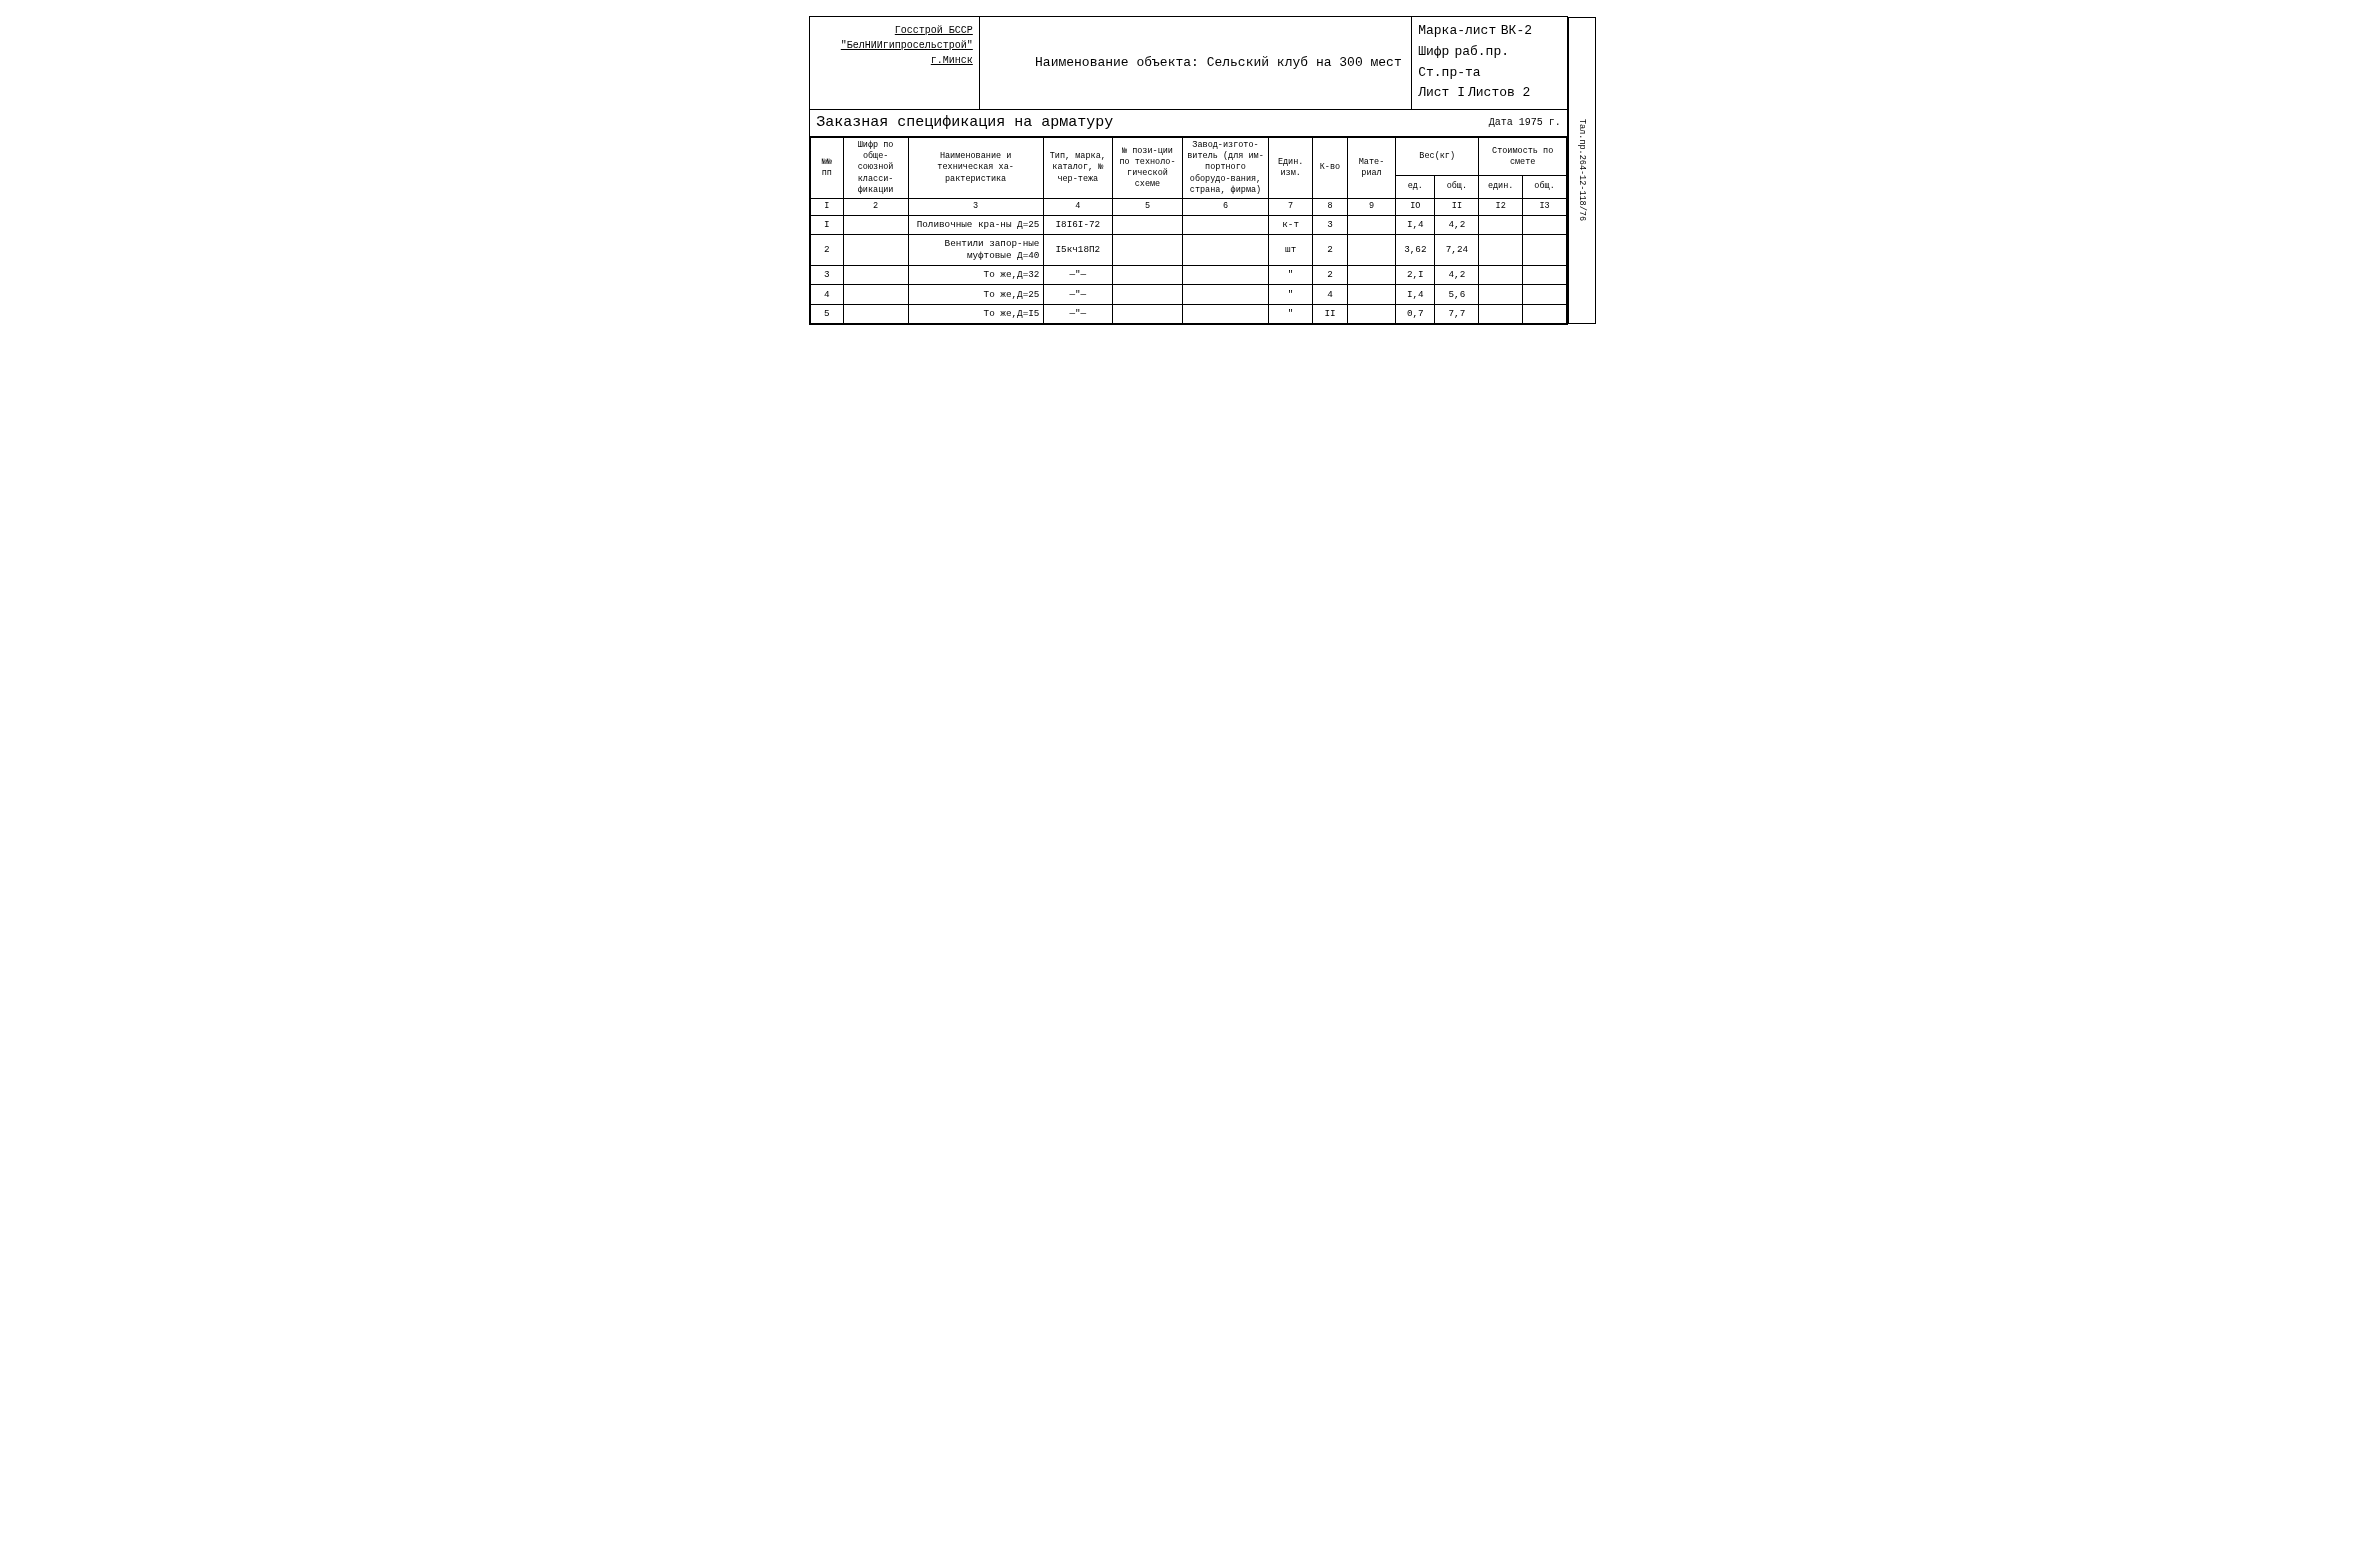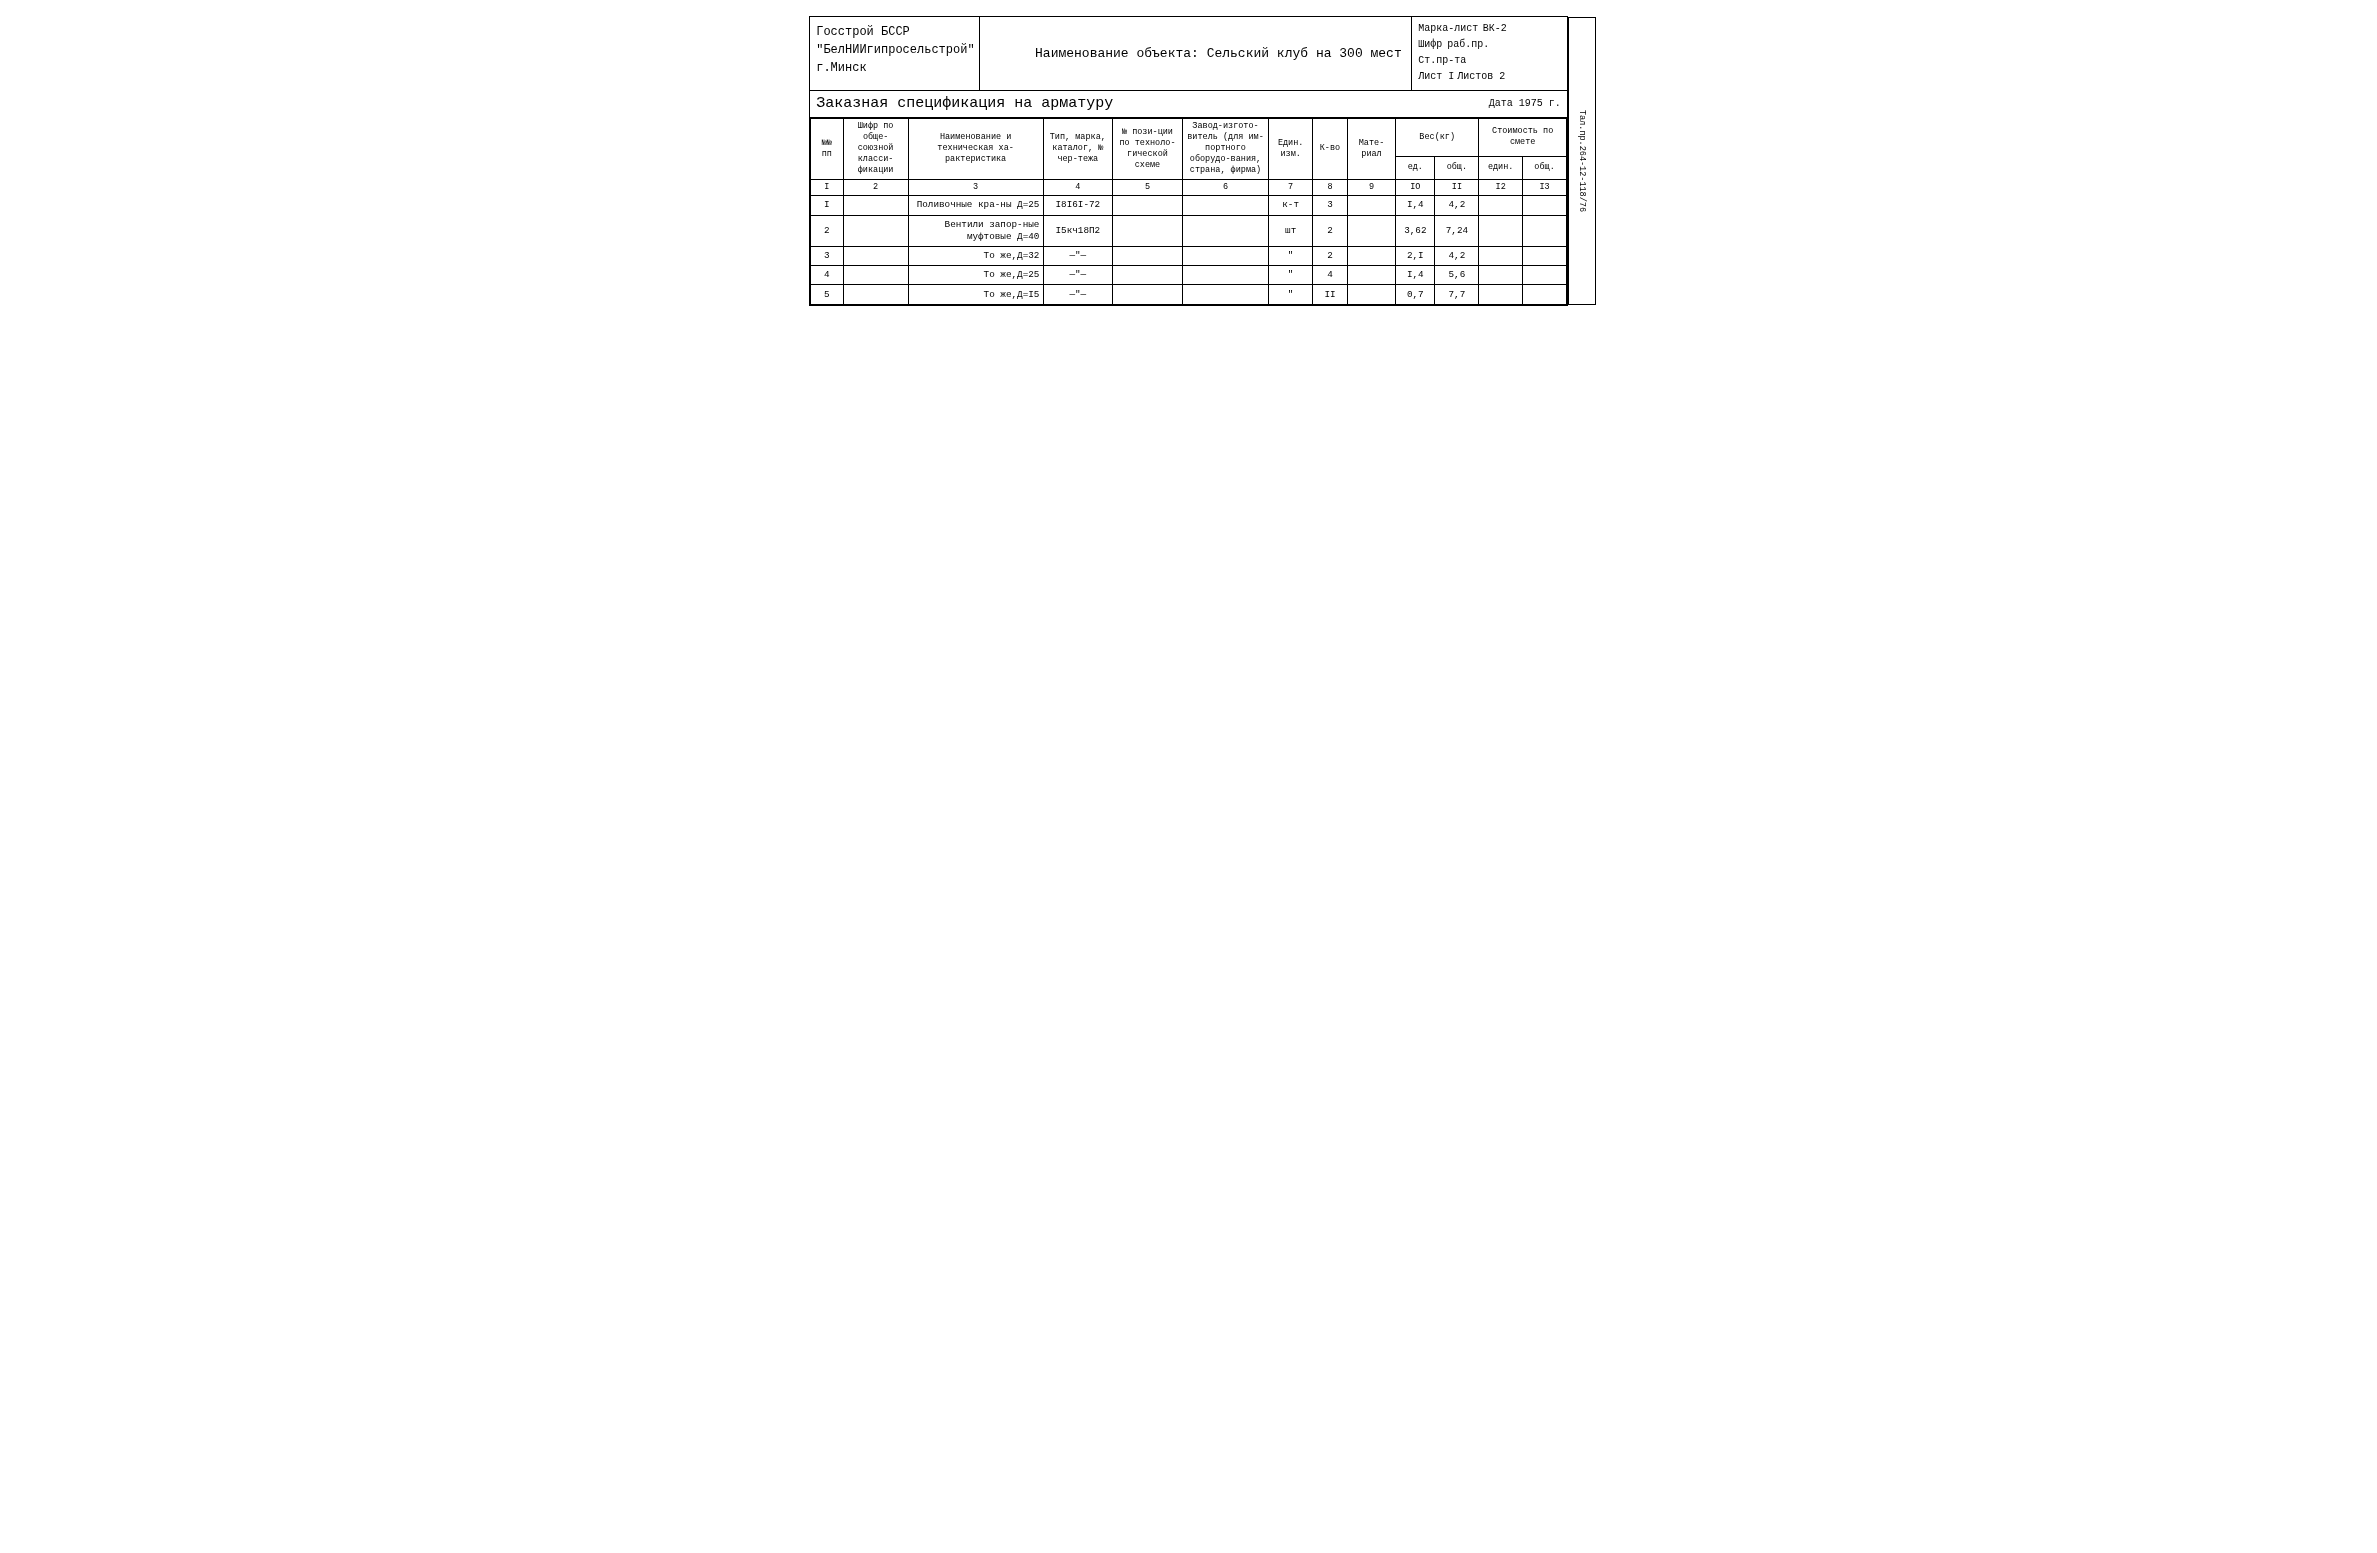--- a/index.html
+++ b/index.html
@@ -34,37 +34,38 @@
     }
     
     .header-section {
       display: flex;
       border-bottom: 1.5px solid #000;
     }
     .header-org {
       width: 170px;
       border-right: 1.5px solid #000;
       padding: 6.2px;
-      font-size: 12px;
-      text-align: left;
+      font-size: 10px;
+      text-align: right;
       line-height: 1.5;
+      text-decoration: underline;
     }
     .header-title {
       flex: 1;
       padding: 6.2px 9.3px;
       display: flex;
       align-items: center;
       justify-content: flex-end;
       font-size: 13px;
       border-right: 1.5px solid #000;
     }
     .header-meta {
       width: 155px;
       padding: 4.6px 6.2px;
-      font-size: 10px;
+      font-size: 13px;
       line-height: 1.6;
       font-family: Liberation Mono, monospace;
     }
     
     .spec-title-row {
       display: flex;
       border-bottom: 0.8px solid #000;
       padding: 4.6px 6.2px;
       justify-content: space-between;
       align-items: center;

